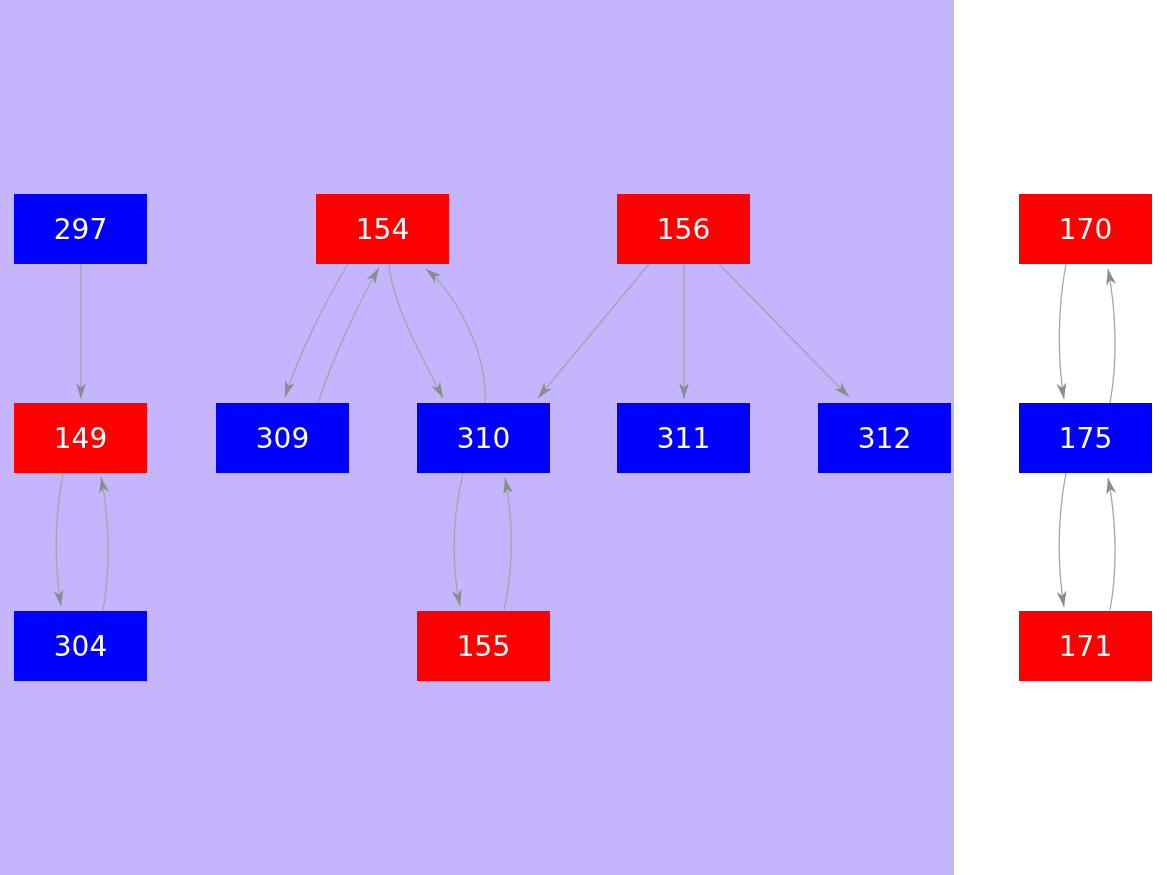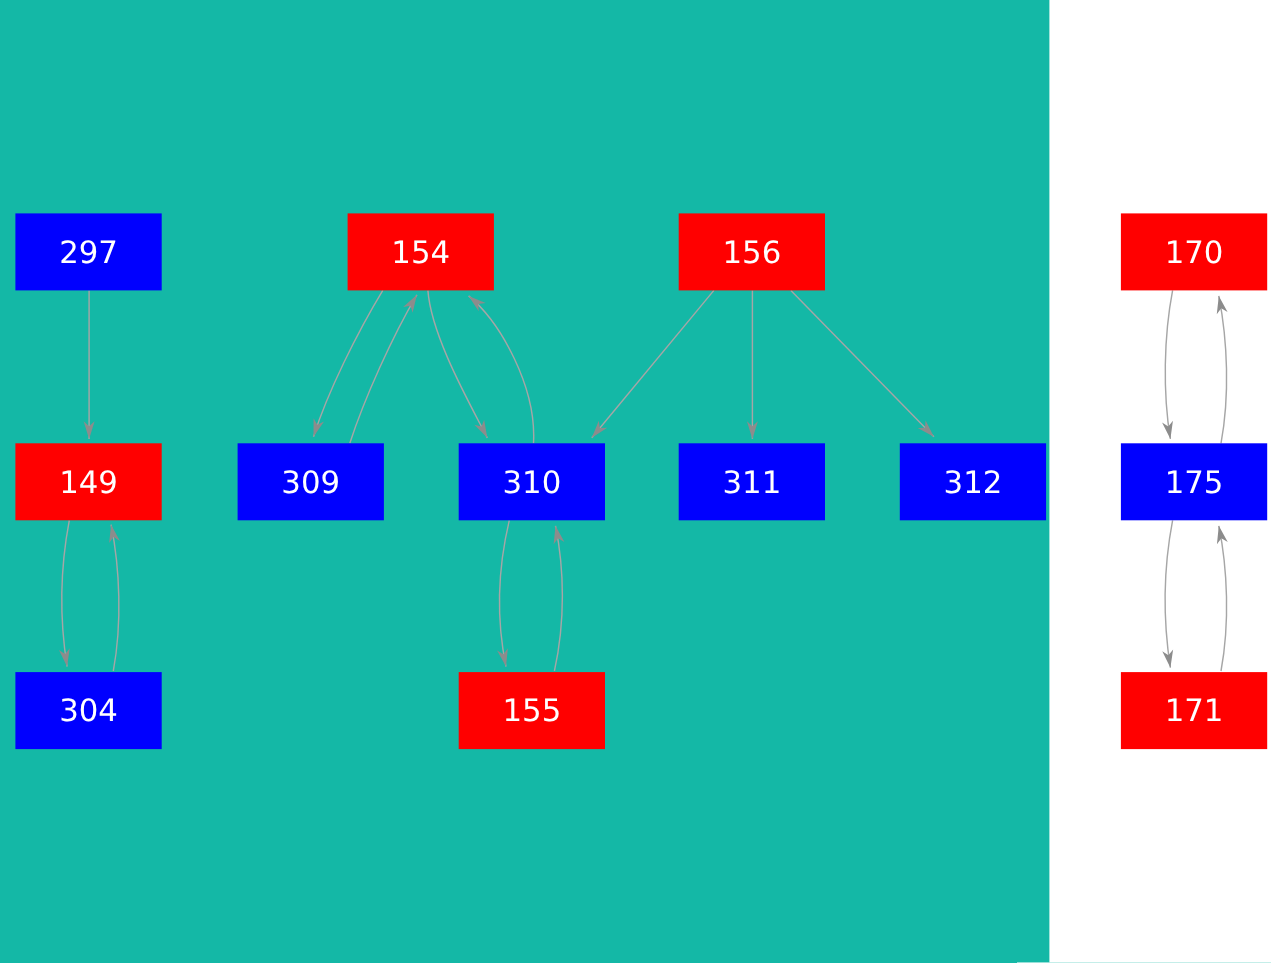--- a/index.html
+++ b/index.html
@@ -8,21 +8,21 @@
     width: 1167px;
     height: 875px;
     background: #ffffff;
     overflow: hidden;
     font-family: "DejaVu Sans", sans-serif;
   }
   .canvas {
     position: relative;
     width: 954px;
     height: 875px;
-    background: #14b8a6;
+    background: #c4b5fd;
   }
   svg { display: block; }
   .edge {
     fill: none;
     stroke-width: 1.3px;
   }
   .node-box {
     stroke: none;
   }
   .node-label {

